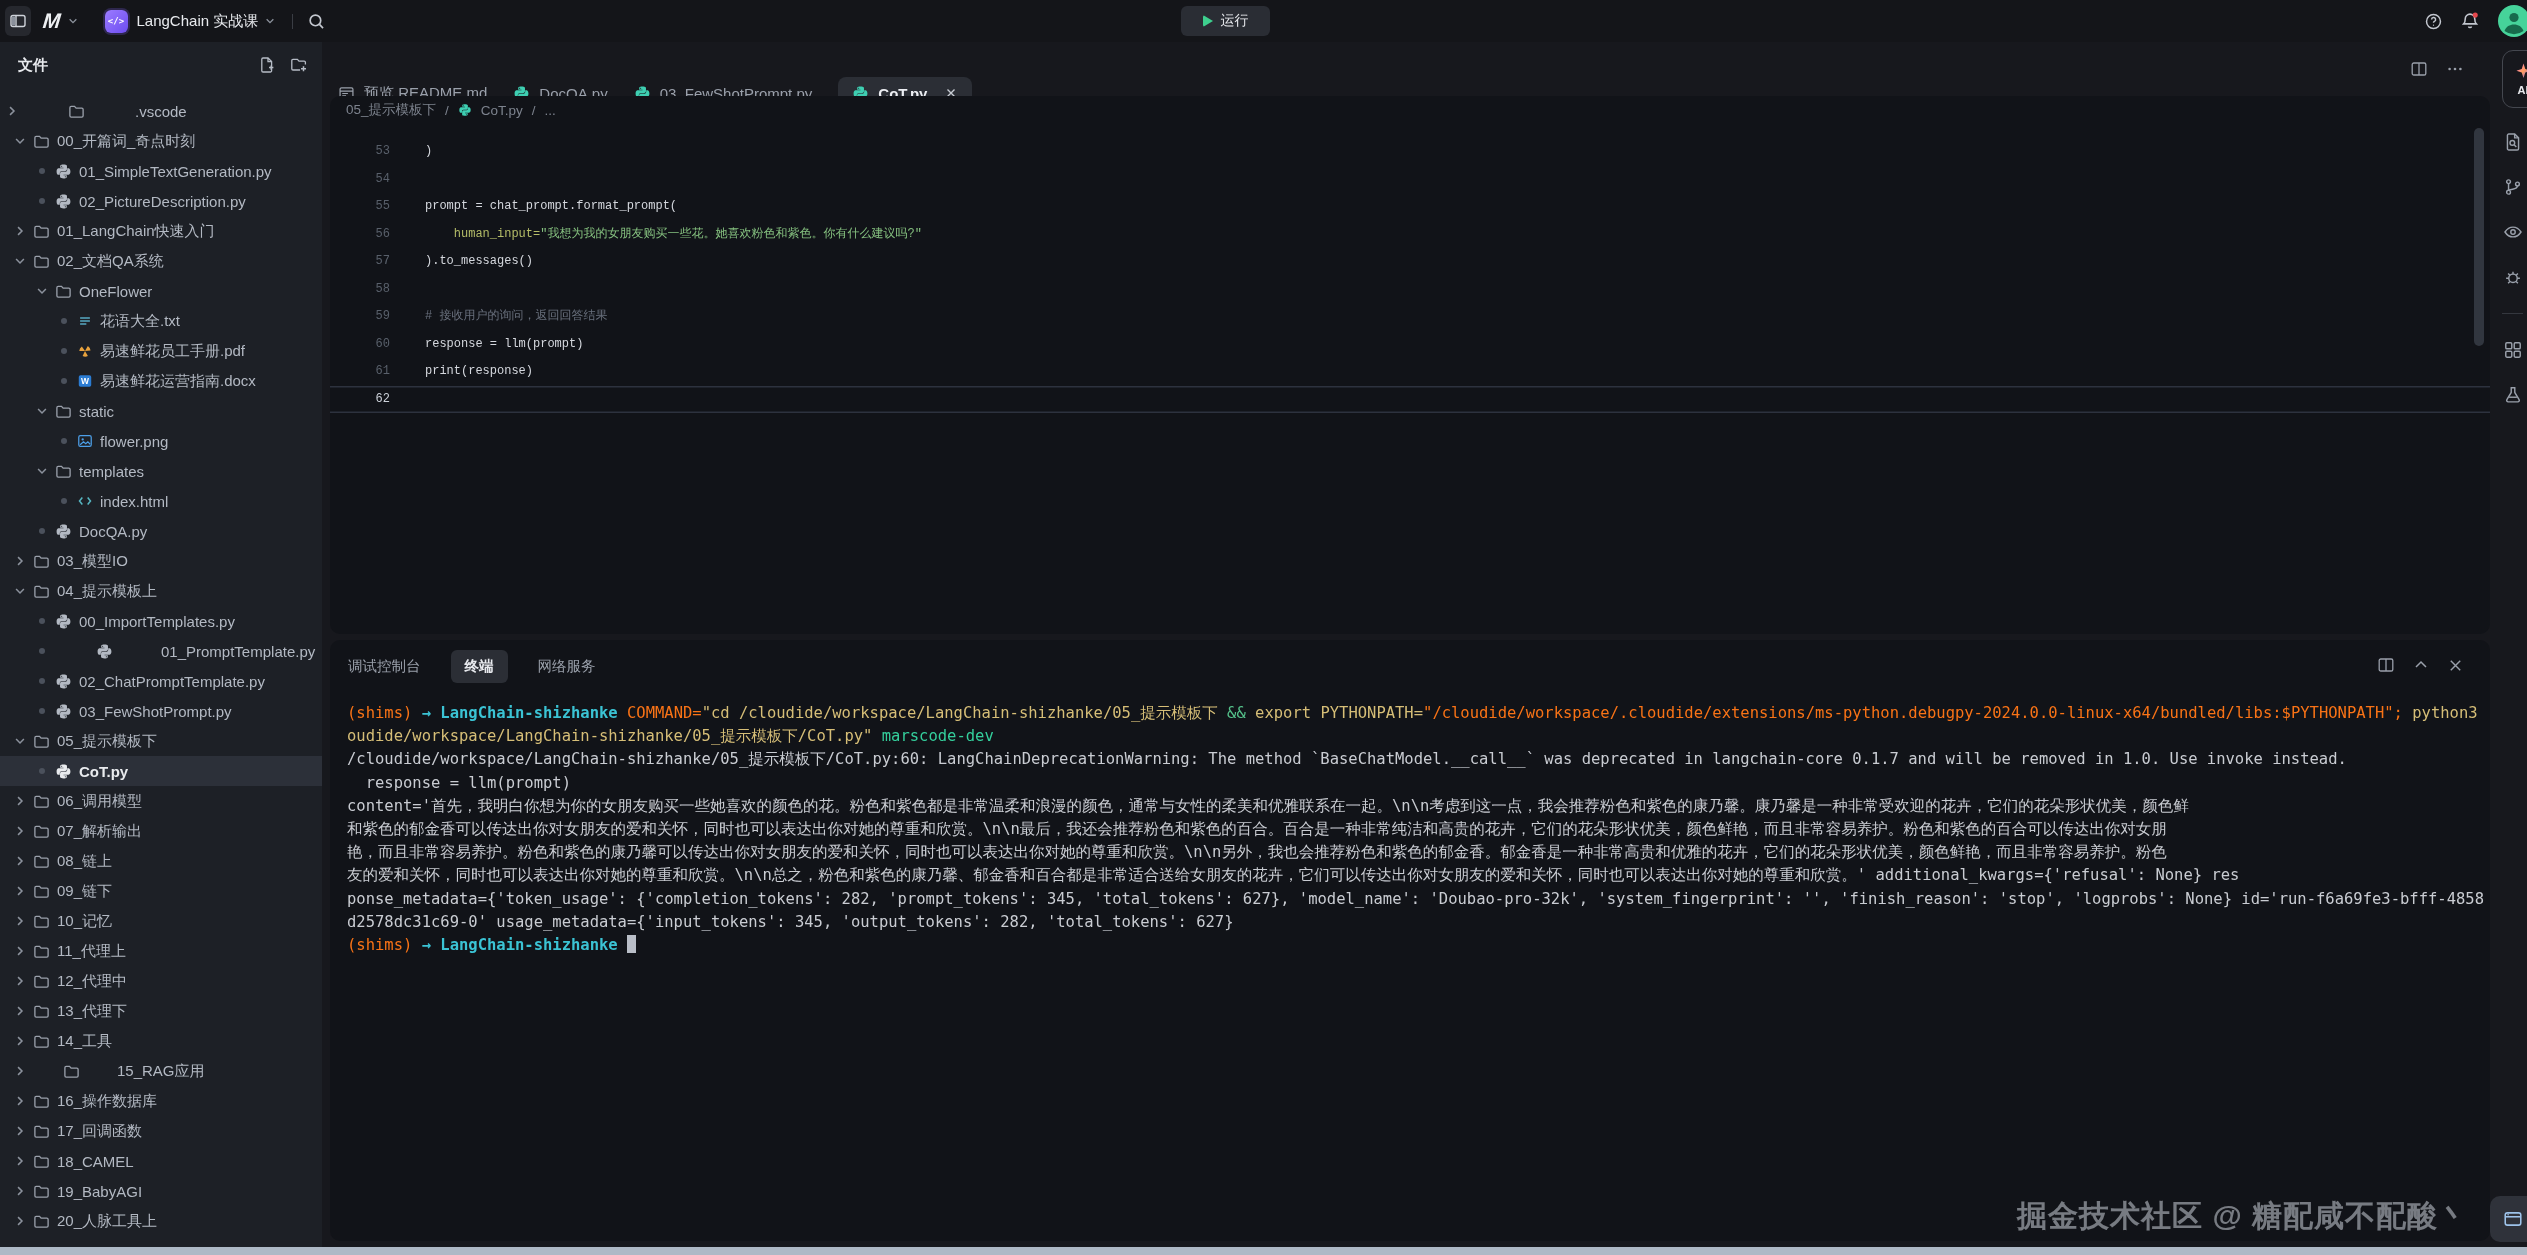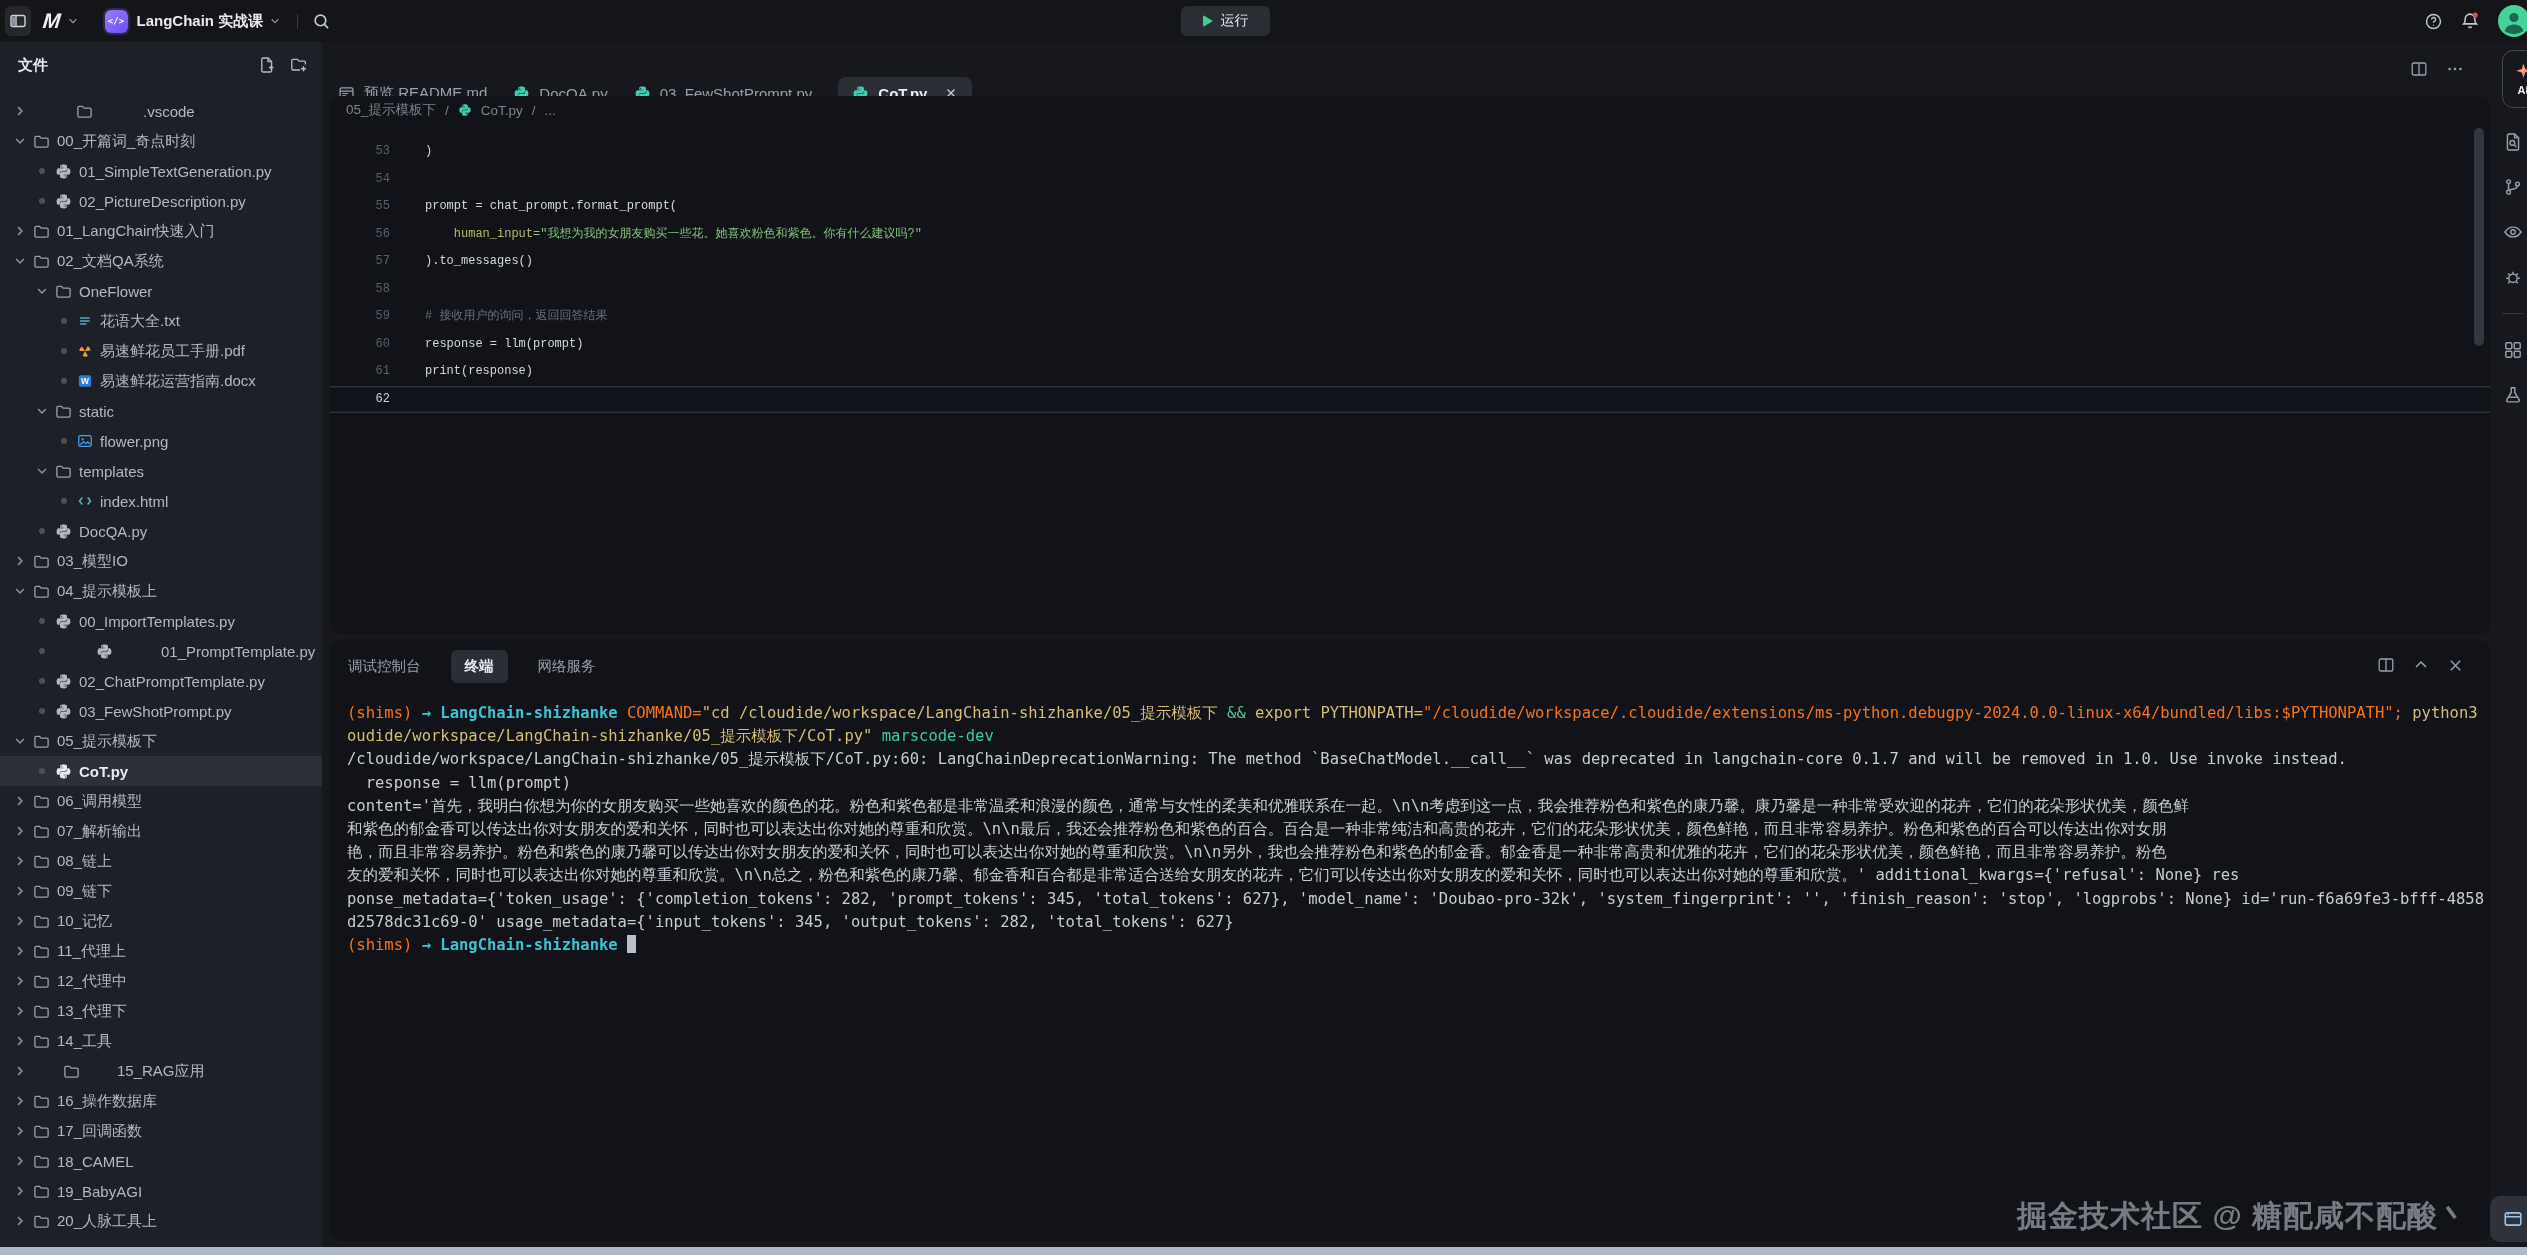--- a/index.html
+++ b/index.html
@@ -10,21 +10,21 @@
     --string:#85c07f; --param:#b5bd68; --comment:#69707d; --run:#3ecf8e; --strip:#aeb9c6;
   }
   
   .topbar{position:absolute;left:0;top:0;width:2527px;height:42px;background:#141519;display:flex;align-items:center;z-index:5;}
   .tb-toggle{width:26px;height:30px;margin-left:5px;background:#26282e;border-radius:6px;display:flex;align-items:center;justify-content:center;}
   .tb-logo{margin-left:12px;font-weight:900;font-style:italic;font-size:21px;color:#eef0f3;transform:skewX(-6deg);}
   .tb-chev{margin-left:6px;color:#8b919c;display:flex;align-items:center;}
   .tb-badge{margin-left:26px;width:23px;height:23px;border-radius:6px;background:linear-gradient(135deg,#9b7bff,#6d4df2);
             box-shadow:0 0 0 2px rgba(124,95,240,.25);display:flex;align-items:center;justify-content:center;
             color:#fff;font-size:9px;font-weight:700;font-family:"DejaVu Sans Mono",monospace;}
-  .tb-name{margin-left:9px;font-size:15px;font-weight:700;color:#e8eaee;}
+  .tb-name{margin-left:9px;font-size:15px;font-weight:400;color:#e8eaee;}
   .tb-div{width:1px;height:15px;background:#3a3d44;margin-left:16px;}
   .tb-search{margin-left:14px;display:flex;align-items:center;}
   .run-btn{position:absolute;left:1181px;top:6px;width:89px;height:30px;background:#2a2d34;border-radius:6px;
            display:flex;align-items:center;justify-content:center;gap:8px;}
   .run-tri{width:0;height:0;border-left:10px solid var(--run);border-top:6px solid transparent;border-bottom:6px solid transparent;border-radius:2px;}
   .run-label{color:#e8eaee;font-size:14px;}
   .tb-right{position:absolute;right:0;top:0;height:42px;display:flex;align-items:center;gap:17px;padding-right:4px;}
   .tb-ico{display:flex;align-items:center;}
   .tb-avatar{width:34px;height:34px;margin-right:-8px;}
   
@@ -168,21 +168,21 @@
         </span>
       <span class="icon">
           <svg width="18" height="18" viewBox="0 0 18 18" fill="none" stroke="#b6bcc6" stroke-width="1.3">
             <path d="M15.4 8.4V6.3c0-.7-.5-1.2-1.2-1.2H9L7.4 3.4H3c-.7 0-1.2.5-1.2 1.2v8.2c0 .7.5 1.2 1.2 1.2h7.1"></path>
             <path d="M13.5 10.2v5M11 12.7h5" stroke-width="1.5"></path>
           </svg>
         </span>
     </span>
   </div>
   <div class="tree">
-      <div class="trow" style="padding-left: 12px; gap: 48px;">
+      <div class="trow" style="padding-left: 4px; gap: 48px;">
         <span class="icon tw">
           <svg width="14" height="14" viewBox="0 0 18 18" fill="none" stroke="#8b919c" stroke-width="2">
             <path d="M6.5 4l5 5-5 5"></path>
           </svg>
         </span>
         <span class="icon">
           <svg width="17" height="17" viewBox="0 0 18 18" fill="none" stroke="#9aa0ab" stroke-width="1.4">
             <path d="M2 5c0-.8.6-1.4 1.4-1.4h3.5L8.6 5.4h6c.8 0 1.4.6 1.4 1.4v6.8c0 .8-.6 1.4-1.4 1.4H3.4A1.4 1.4 0 0 1 2 13.6V5z"></path>
           </svg>
         </span>

